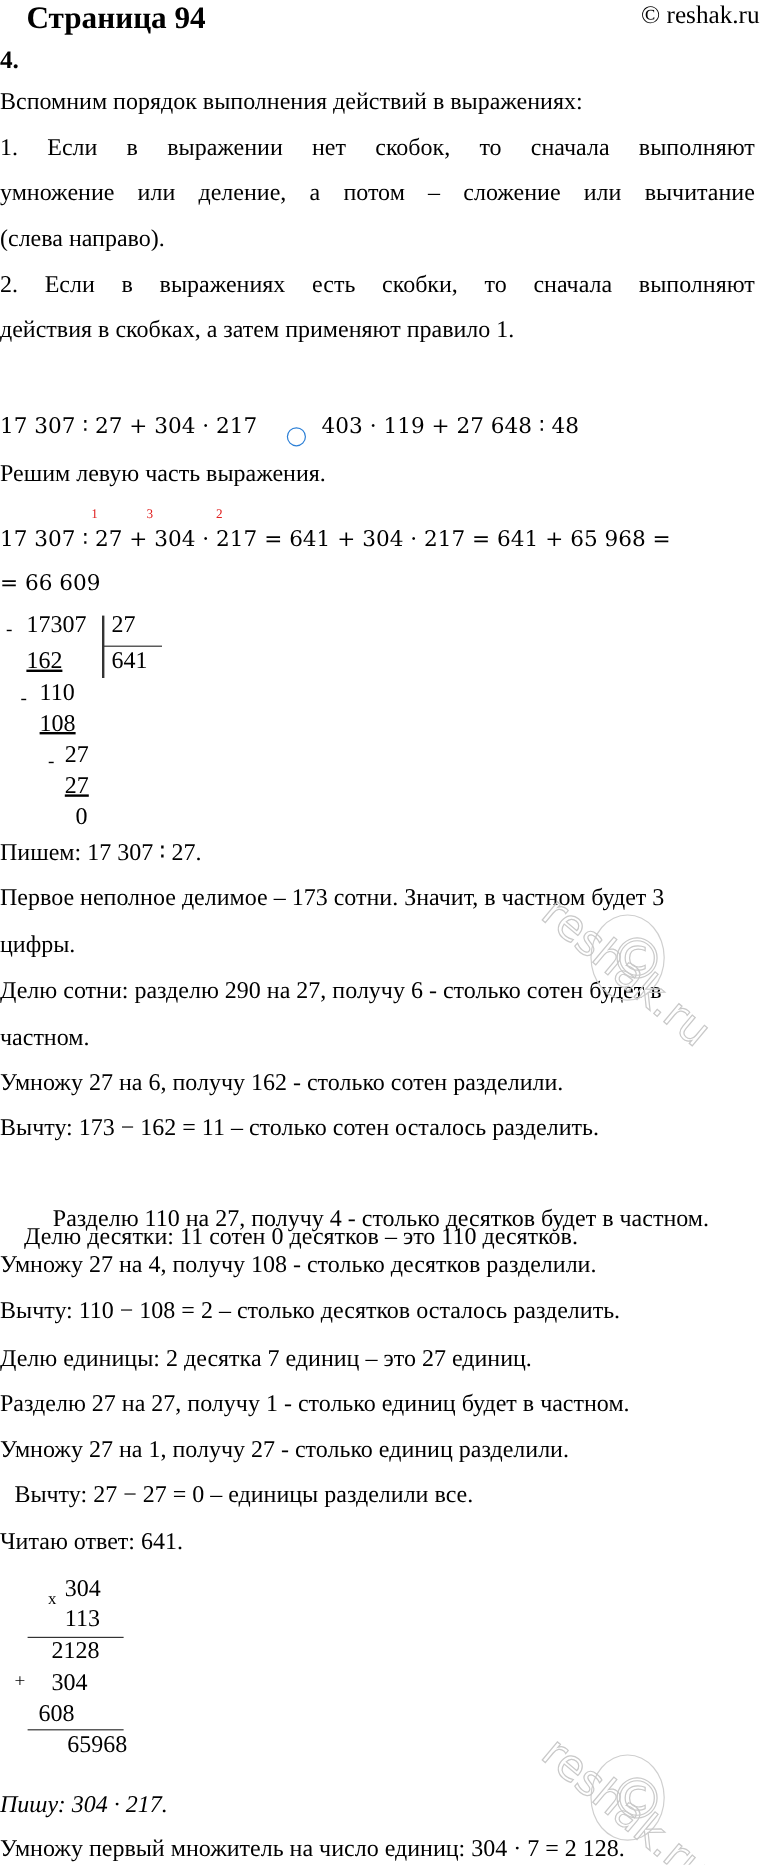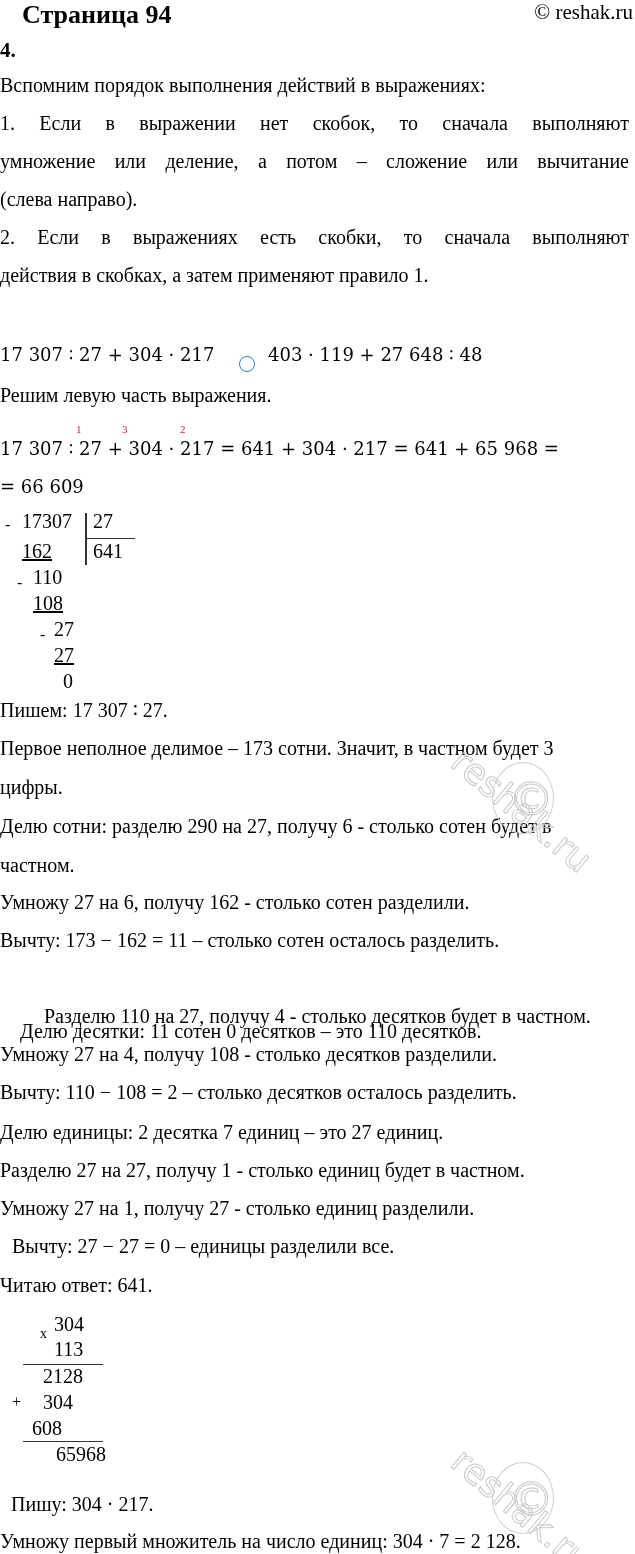--- a/index.html
+++ b/index.html
@@ -90,21 +90,21 @@
   <div class="abs" style="left:54px;top:1338px;">113</div>
   <div class="rule" style="left:23px;top:1364px;width:80px;height:1.2px;"></div>
   <div class="abs" style="left:43px;top:1365px;">2128</div>
   <div class="abs" style="left:12px;top:1393px;font-size:16px;">+</div>
   <div class="abs" style="left:43px;top:1391px;">304</div>
   <div class="abs" style="left:32px;top:1417px;">608</div>
   <div class="rule" style="left:23px;top:1441px;width:80px;height:1.2px;"></div>
   <div class="abs" style="left:32px;top:1443px;margin-left:24px;">65968</div>
 </div>
 
-<div class="abs" style="left:11px;top:1493px;">Пишу:  304 · 217.</div>
+<div class="abs" style="left:0;top:1493px;font-style:italic;">Пишу:  304 · 217.</div>
 <div class="abs" style="left:0;top:1530px;">Умножу первый множитель на число единиц:  304 · 7 = 2 128.</div>
 
 <div style="position:absolute;left:470px;top:700px;width:165px;height:180px;pointer-events:none;">
   <div class="wm-circle" style="left:22px;top:62px;width:60px;height:70px;"></div>
   <div class="wm" style="left:38px;top:72px;font-size:46px;">©</div>
   <div class="wm" style="left:0px;top:40px;font-size:36px;transform:rotate(40deg);transform-origin:left top;">reshak.ru</div>
 </div>
 <div style="position:absolute;left:470px;top:1390px;width:165px;height:164px;pointer-events:none;">
   <div class="wm-circle" style="left:22px;top:72px;width:60px;height:70px;"></div>
   <div class="wm" style="left:38px;top:82px;font-size:46px;">©</div>

